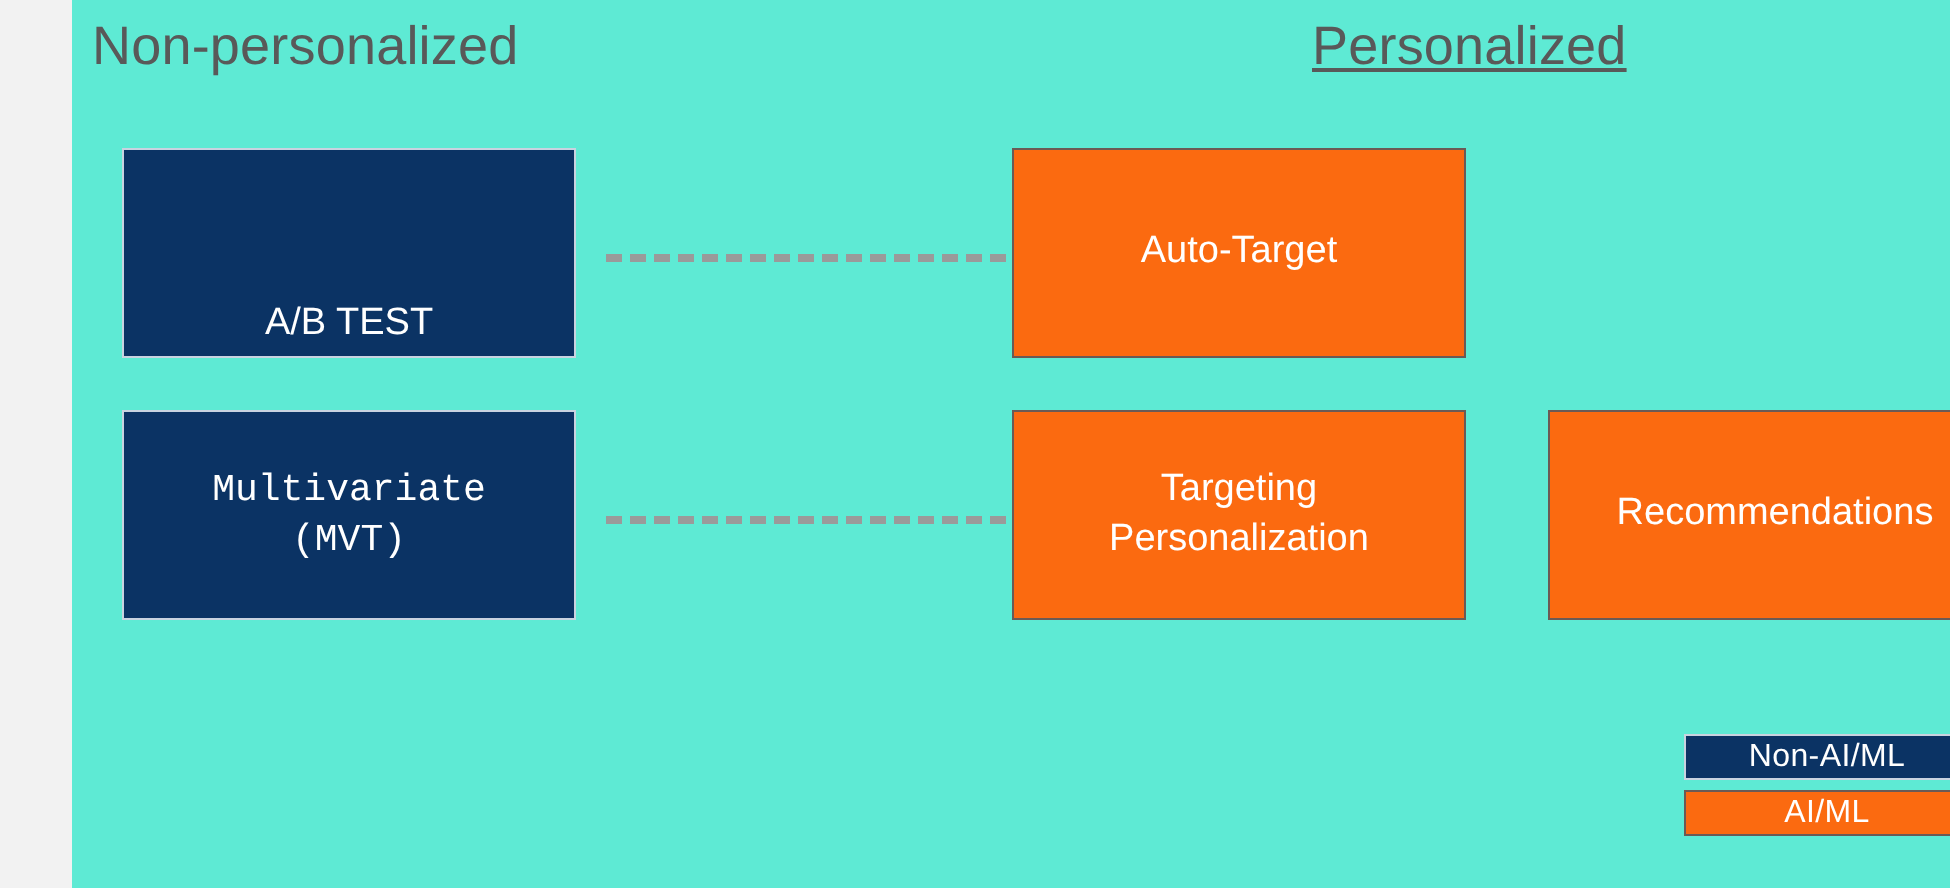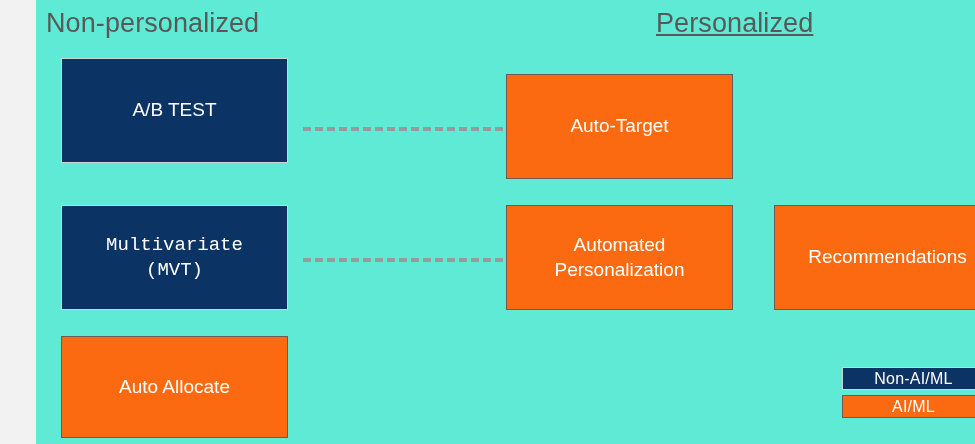--- a/index.html
+++ b/index.html
@@ -55,21 +55,21 @@
   .box.orange {
     background: #fb6a10;
     border: 1.5px solid #6b5a55;
   }
   .box-label {
     display: block;
     white-space: pre-line;
   }
 
   
-  #box-ab-test                { left: 25px;  top: 58px;  width: 227px; height: 105px; }
+  #box-ab-test                { left: 25px;  top: 74px;  width: 227px; height: 105px; align-items: flex-end; }
   #box-multivariate           { left: 25px;  top: 205px; width: 227px; height: 105px; font-family: Liberation Mono, monospace; }
   #box-auto-allocate          { left: 25px;  top: 336px; width: 227px; height: 102px; }
 
   #box-auto-target            { left: 470px; top: 74px;  width: 227px; height: 105px; }
   #box-automated-personalization { left: 470px; top: 205px; width: 227px; height: 105px; }
 
   #box-experience-targeting   { left: 738px; top: 74px;  width: 227px; height: 105px; }
   #box-recommendations        { left: 738px; top: 205px; width: 227px; height: 105px; }
 
   
@@ -121,30 +121,27 @@
   <div class="section-heading" id="heading-personalized">Personalized</div>
 
   <div class="box navy" id="box-ab-test">
     <span class="box-label">A/B TEST</span>
   </div>
 
   <div class="box navy" id="box-multivariate">
     <span class="box-label">Multivariate (MVT)</span>
   </div>
 
-  <div class="box orange" id="box-auto-allocate">
-    <span class="box-label">Auto Allocate</span>
-  </div>
 
   <div class="box orange" id="box-auto-target">
     <span class="box-label">Auto-Target</span>
   </div>
 
   <div class="box orange" id="box-automated-personalization">
-    <span class="box-label">Automated
+    <span class="box-label">Targeting
 Personalization</span>
   </div>
 
 
   <div class="box orange" id="box-recommendations">
     <span class="box-label">Recommendations</span>
   </div>
 
   <div class="connector" id="connector-ab-to-auto-target"></div>
 

